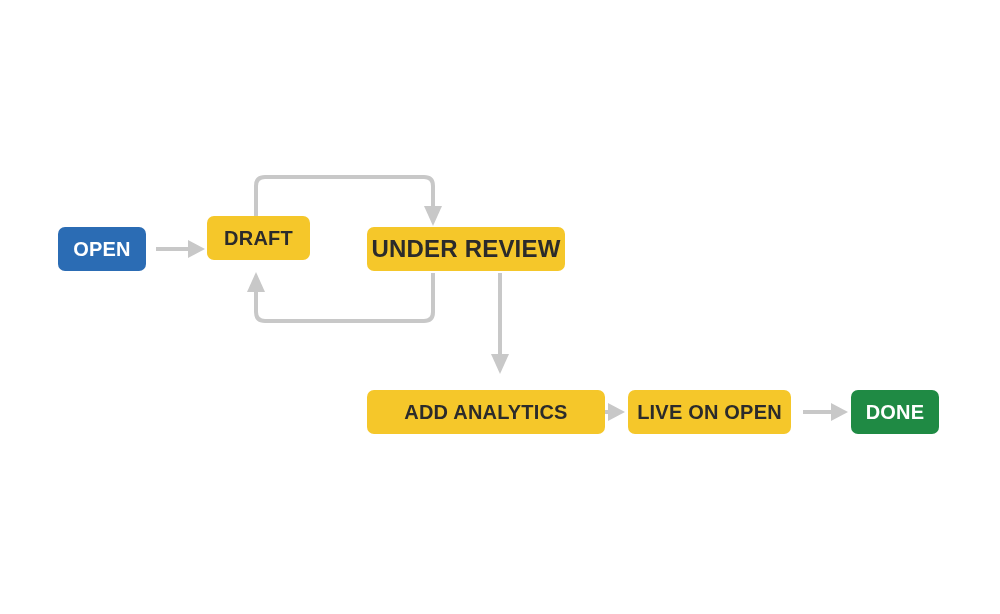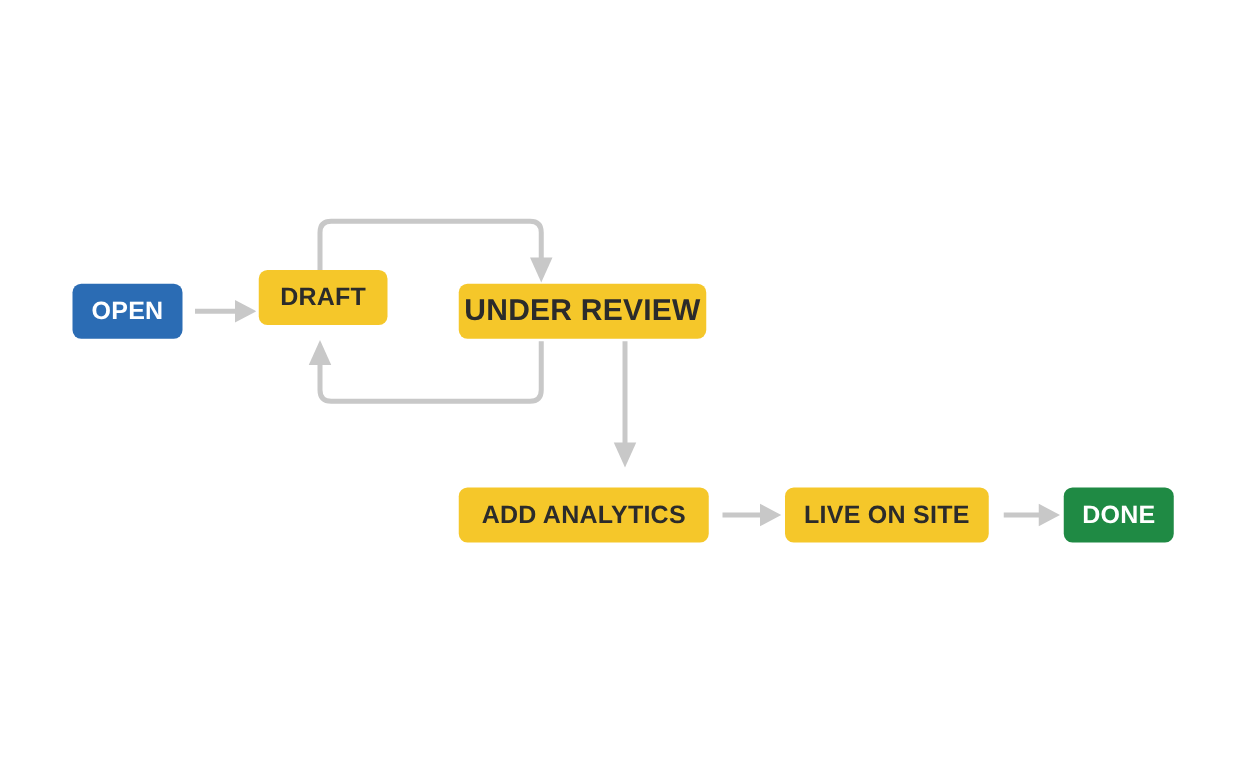--- a/index.html
+++ b/index.html
@@ -83,21 +83,21 @@
     background: #f5c72a;
   }
   .node-under-review .node-label {
     color: #2b2b2b;
     font-size: 24px;
   }
 
   .node-add-analytics {
     left: 367px;
     top: 390px;
-    width: 200px;
+    width: 238px;
     height: 44px;
     background: #f5c72a;
   }
   .node-add-analytics .node-label {
     color: #2b2b2b;
     font-size: 20px;
   }
 
   .node-live-on-site {
     left: 628px;
@@ -171,20 +171,20 @@
 
   <div class="node node-under-review">
     <span class="node-label">UNDER REVIEW</span>
   </div>
 
   <div class="node node-add-analytics">
     <span class="node-label">ADD ANALYTICS</span>
   </div>
 
   <div class="node node-live-on-site">
-    <span class="node-label">LIVE ON SITE</span>
+    <span class="node-label">LIVE ON OPEN</span>
   </div>
 
   <div class="node node-done">
     <span class="node-label">DONE</span>
   </div>
 
 </div>
 
 </body></html>

